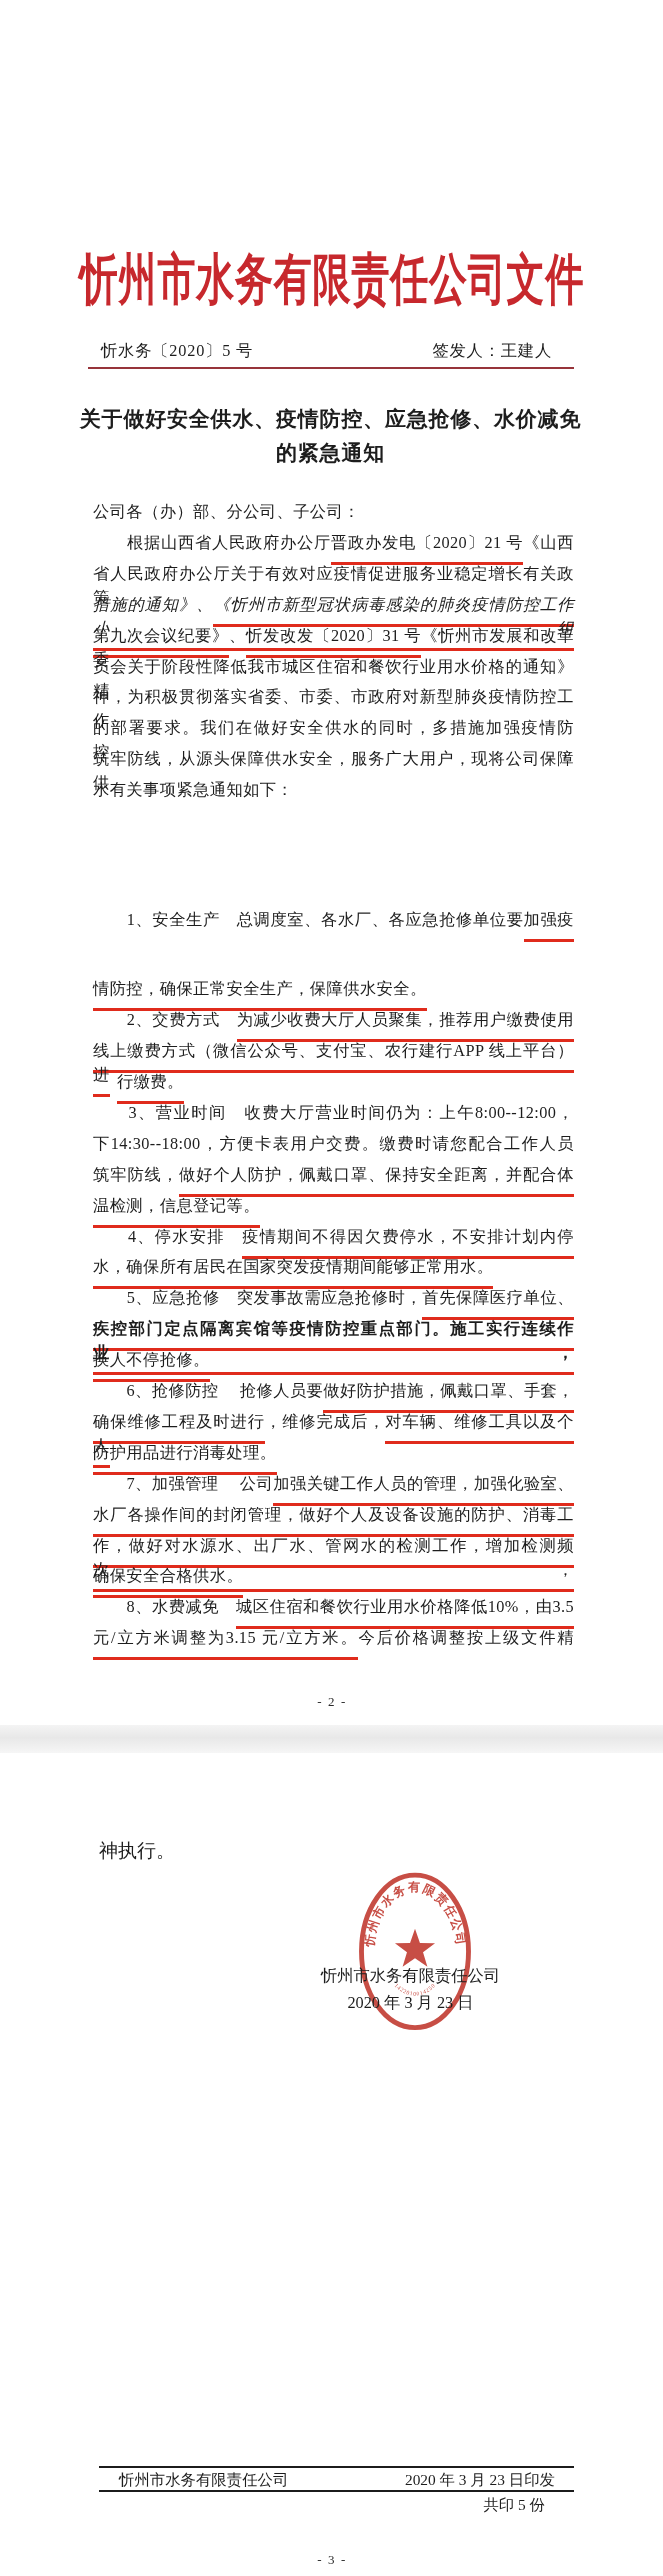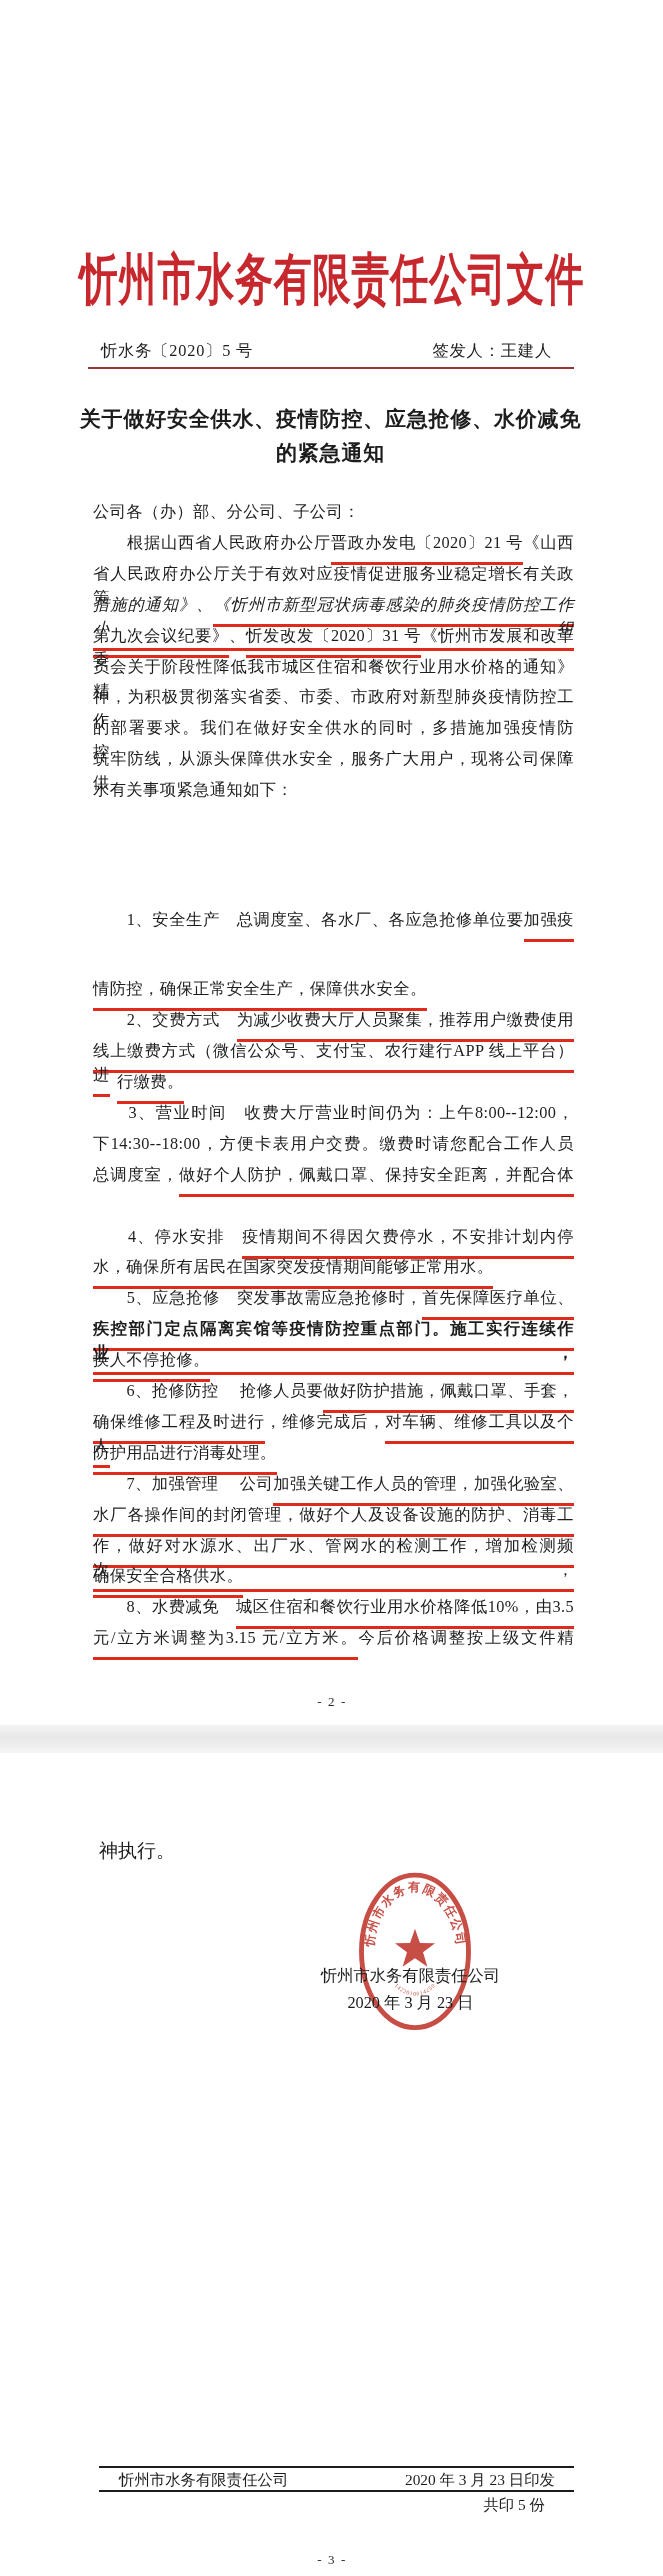--- a/index.html
+++ b/index.html
@@ -74,21 +74,22 @@
     <div class="bline just" style="top: 685px;"><span>神，为积极贯彻落实省委、市委、市政府对新型肺炎疫情防控工作</span></div>
     <div class="bline just" style="top: 747px;"><span>筑牢防线，从源头保障供水安全，服务广大用户，现将公司保障供</span></div>
     <div class="bline" style="top: 778px;"><span>水有关事项紧急通知如下：</span></div>
     <div class="bline just" style="top: 908px;"><span>　　1、安全生产　总调度室、各水厂、各应急抢修单位要</span><span class="rul">加强疫</span></div>
     <div class="bline" style="top: 977px;"><span class="rul">情防控，确保正常安全生产，保障供水安全。</span></div>
     <div class="bline just" style="top: 1008px;"><span>　　2、交费方式　</span><span class="rul">为减少收费大厅人员聚集，推荐用户缴费使用</span></div>
     <div class="bline just" style="top: 1039px;"><span class="rul">线上缴费方式（微信公众号、支付宝、农行建行APP 线上平台）进</span></div>
     <div class="bline" style="top: 1070px; margin-left: 24px;"><span class="rul">行缴费。</span></div>
     <div class="bline just" style="top: 1101px;"><span>　　3、营业时间　收费大厅营业时间仍为：上午8:00--12:00，</span></div>
     <div class="bline just" style="top: 1132px;"><span>下14:30--18:00，方便卡表用户交费。缴费时请您配合工作人员</span></div>
-    <div class="bline just" style="top: 1163px;"><span>总调度室，</span><span class="rul">做好个人防护，佩戴口罩、保持安全距离，并配合体</span></div>
+    <div class="bline just" style="top: 1163px;"><span>筑牢防线，</span><span class="rul">做好个人防护，佩戴口罩、保持安全距离，并配合体</span></div>
+    <div class="bline" style="top: 1194px;"><span class="rul">温检测，信息登记等。</span></div>
     <div class="bline just" style="top: 1225px;"><span>　　4、停水安排　</span><span class="rul">疫情期间不得因欠费停水，</span><span class="rul">不安排计划内停</span></div>
     <div class="bline" style="top: 1255px;"><span class="rul">水，确保所有居民在国家突发疫情期间能够正常用水。</span></div>
     <div class="bline just" style="top: 1286px;"><span>　　5、应急抢修　突发事故需应急抢修时，</span><span class="rul">首先保障医疗单位、</span></div>
     <div class="bline just" style="top: 1317px; font-weight: bold;"><span class="rul">疾控部门定点隔离宾馆等疫情防控重点部门。</span><span class="rul">施工实行连续作业，</span></div>
     <div class="bline" style="top: 1348px;"><span class="rul">换人不停抢修。</span></div>
     <div class="bline just" style="top: 1379px;"><span>　　6、抢修防控　 抢修人员要</span><span class="rul">做好防护措施，佩戴口罩、手套，</span></div>
     <div class="bline just" style="top: 1410px;"><span class="rul">确保维修工程及时进行</span><span>，维修完成后，</span><span class="rul">对车辆、维修工具以及个人</span></div>
     <div class="bline" style="top: 1441px;"><span class="rul">防护用品进行消毒处理。</span></div>
     <div class="bline just" style="top: 1472px;"><span>　　7、加强管理　 公司</span><span class="rul">加强关键工作人员的管理，加强化验室、</span></div>
     <div class="bline just" style="top: 1503px;"><span class="rul">水厂各操作间的封闭管理，做好个人及设备设施的防护、消毒工</span></div>

